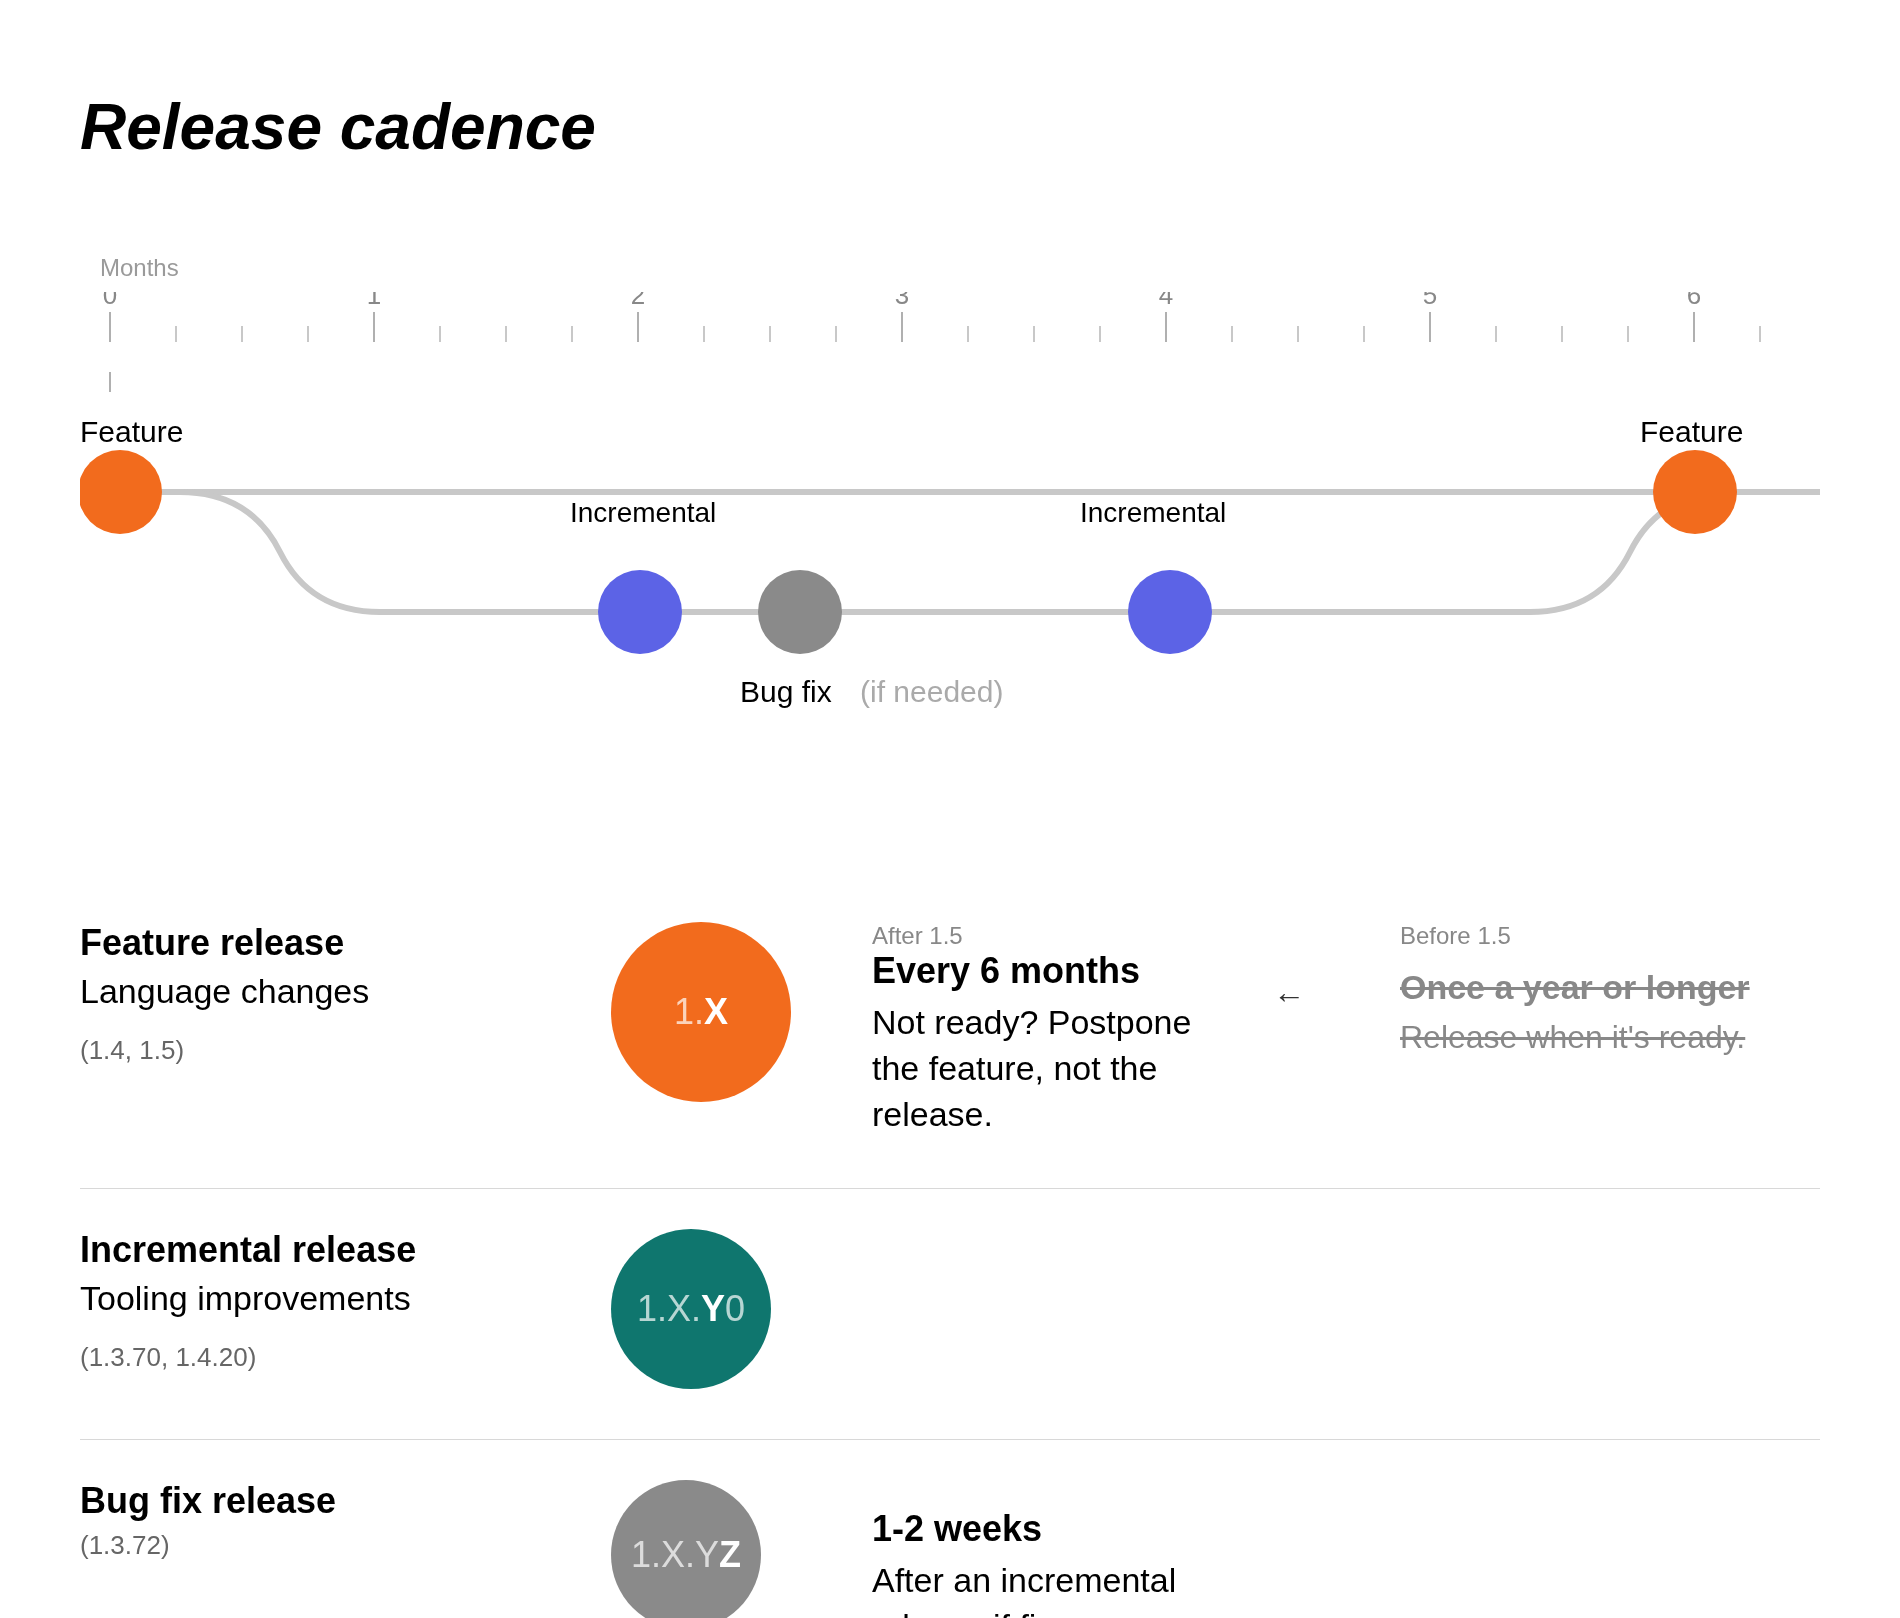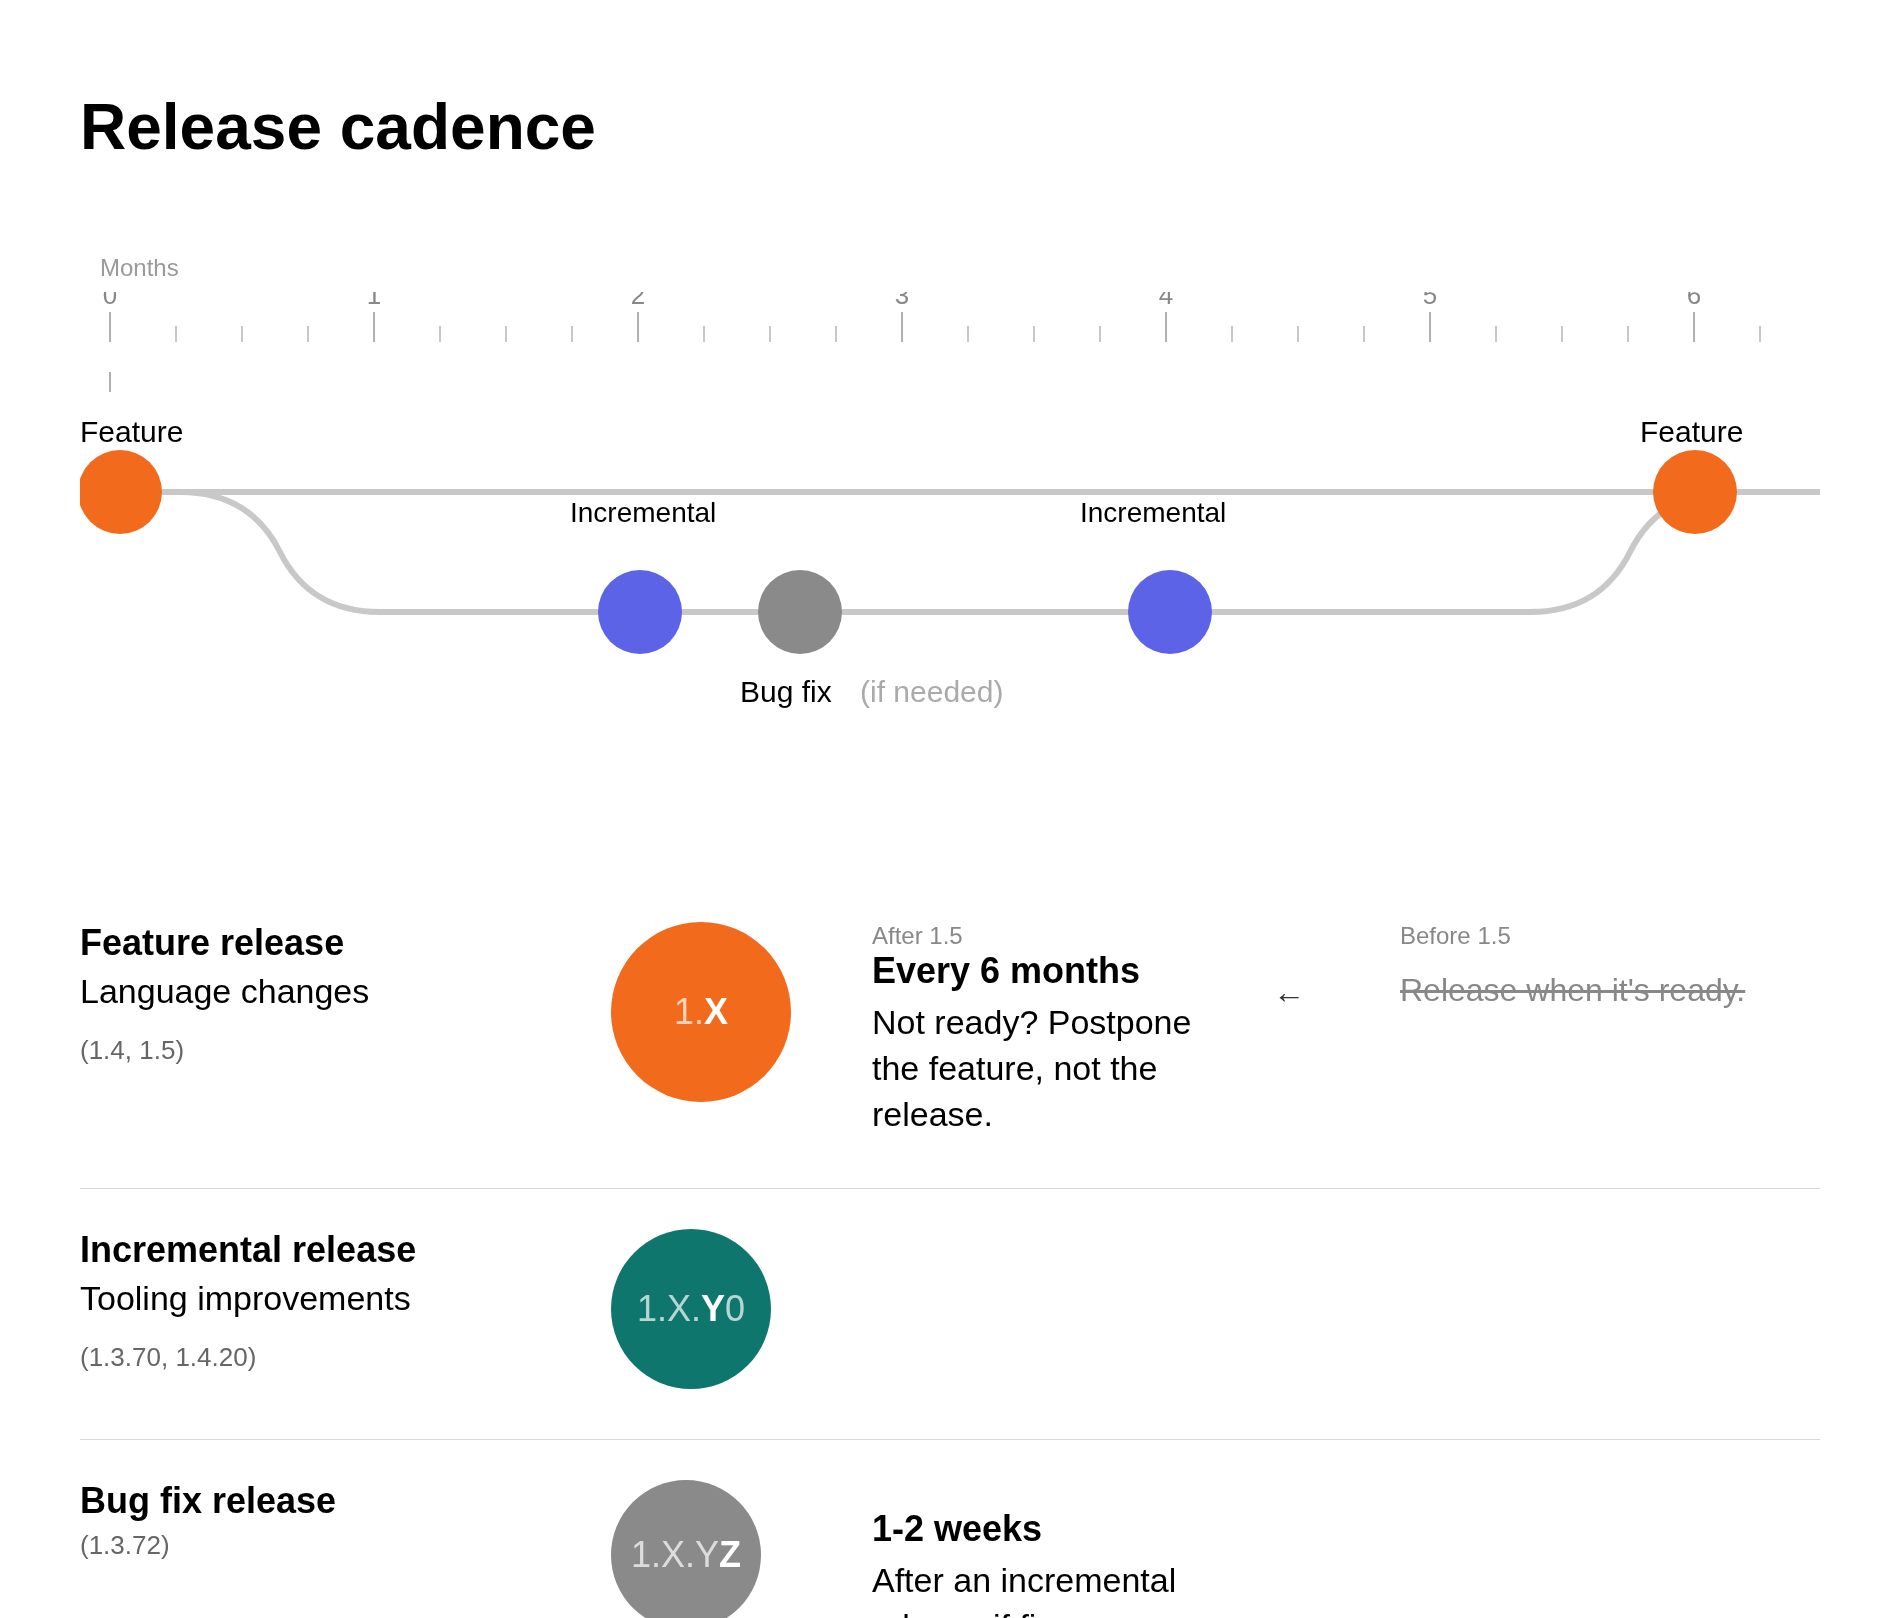--- a/index.html
+++ b/index.html
@@ -7,20 +7,21 @@
       font-family: -apple-system, BlinkMacSystemFont, "Segoe UI", Helvetica, Arial, sans-serif;
       background: #fff;
       color: #000;
       width: 1900px;
       padding: 90px 80px;
     }
     .title {
       font-size: 64px;
       font-weight: 700;
       margin-bottom: 90px;
+      font-style: italic;
     }
     .timeline-wrap {
       position: relative;
       margin-bottom: 160px;
     }
     .months-label {
       font-size: 24px;
       color: #9a9a9a;
       margin-bottom: 10px;
       margin-left: 20px;
@@ -220,20 +221,21 @@
       </div>
     </div>
     <div class="col-desc">
       <div class="col-desc-header">After 1.5</div>
       <div class="col-desc-title">Every 6 months</div>
       <div class="col-desc-body">Not ready? Postpone the feature, not the release.</div>
     </div>
     <div class="arrow">←</div>
     <div class="col-before">
       <div class="before-header">Before 1.5</div>
+      <div class="before-title">Once a year or longer</div>
       <div class="before-body">Release when it's ready.</div>
     </div>
   </div>
 
   <div class="row">
     <div class="col-left">
       <div class="row-title">Incremental release</div>
       <div class="row-sub">Tooling improvements</div>
       <div class="row-examples">(1.3.70, 1.4.20)</div>
     </div>

